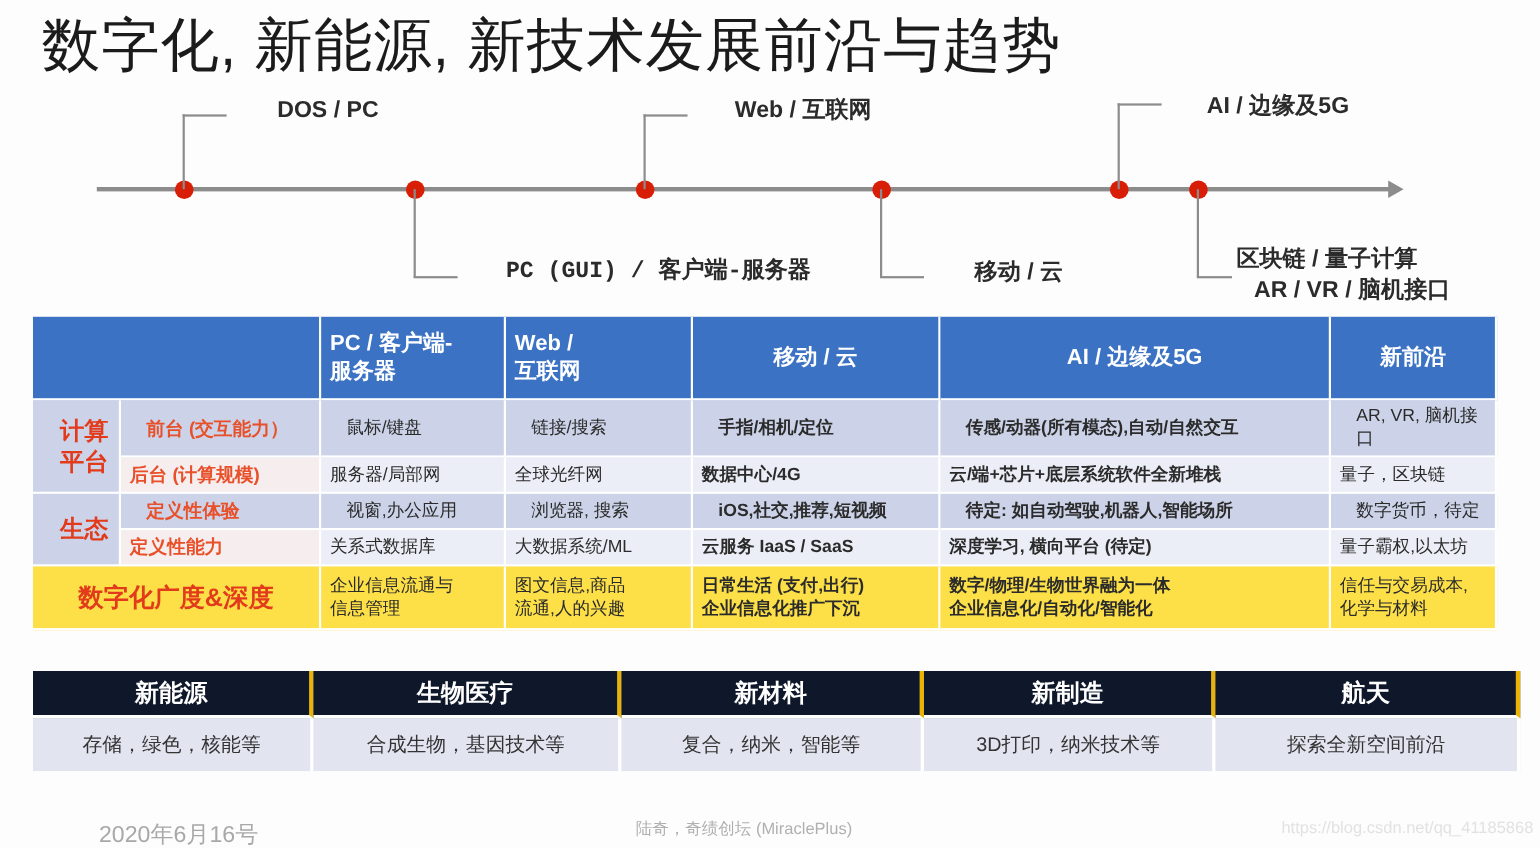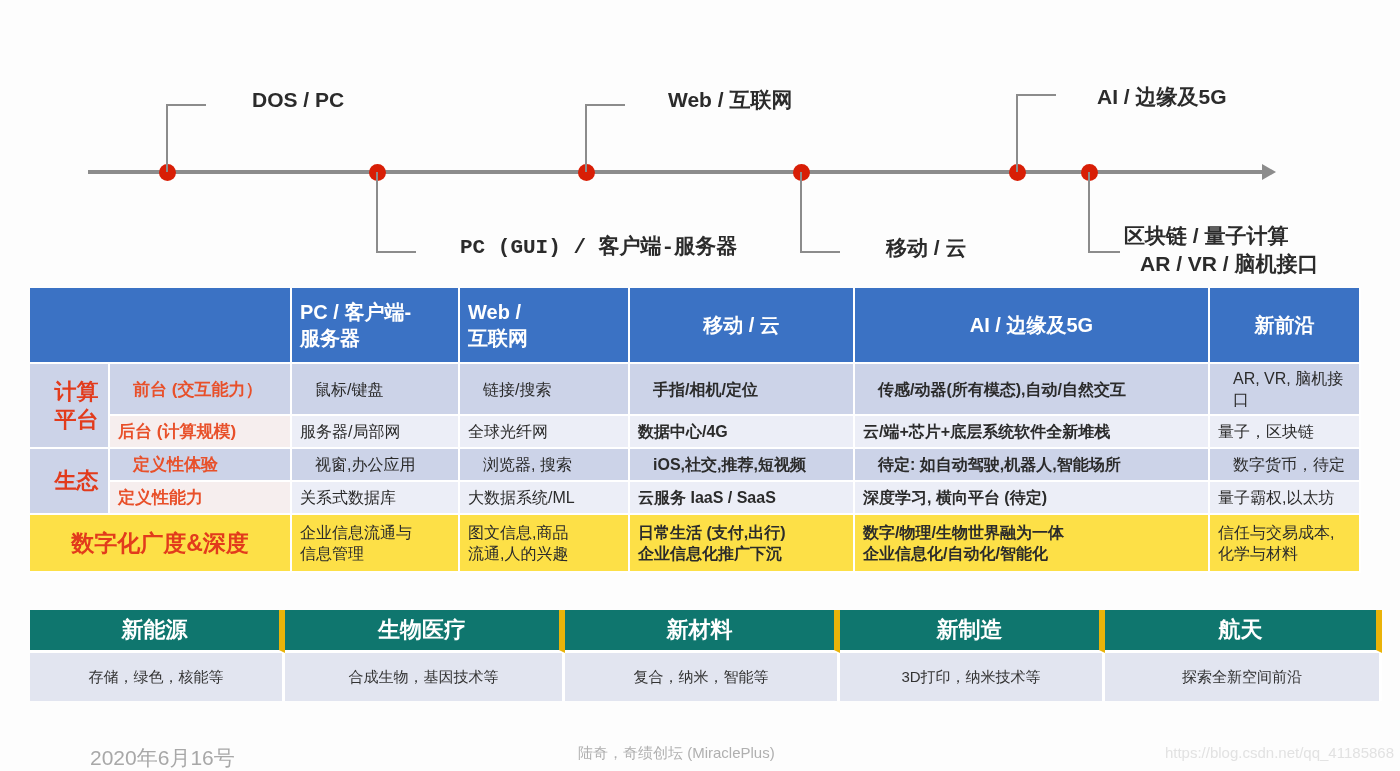--- a/index.html
+++ b/index.html
@@ -86,29 +86,29 @@
   .bigrow td.cat { font-size: 23px; }
 
   
   .bottomtable {
     position: absolute; left: 30px; top: 610px;
     width: 1352px;
     border-collapse: separate; border-spacing: 0;
     table-layout: fixed;
   }
   .bottomtable th {
-    background: #0f766e; color: #ffffff;
+    background: #0f172a; color: #ffffff;
     font-size: 22px; font-weight: 700; text-align: center;
     height: 43px;
-    border-right: 6px solid #eab308;
+    border-right: 4px solid #eab308;
     border-bottom: 3px solid #ffffff;
   }
   .bottomtable td {
     background: #e2e5f0; color: #333333;
-    font-size: 15px; text-align: center;
+    font-size: 18px; text-align: center;
     height: 48px;
     border-right: 3px solid #ffffff;
     padding: 4px 6px;
   }
 
   
   .footer-date {
     position: absolute; left: 90px; top: 744px;
     font-size: 21px; color: #a8a8a8;
   }
@@ -119,20 +119,21 @@
   .watermark {
     position: absolute; right: 6px; top: 744px;
     font-size: 15px; color: #e2e2e2;
   }
 </style>
 </head>
 <body>
 
 <div class="page">
 
+  <div class="title">数字化, 新能源, 新技术发展前沿与趋势</div>
 
   <div class="timeline">
     <div class="axis"></div>
     <div class="axis-arrow"></div>
 
     <div class="dot" style="left:167px;"></div>
     <div class="leader lv" style="left:166px; top:18px; height:68px;"></div>
     <div class="leader lh" style="left:166px; top:18px; width:40px;"></div>
     <div class="tl-label" style="left:252px; top:0px;">DOS / PC</div>
 

